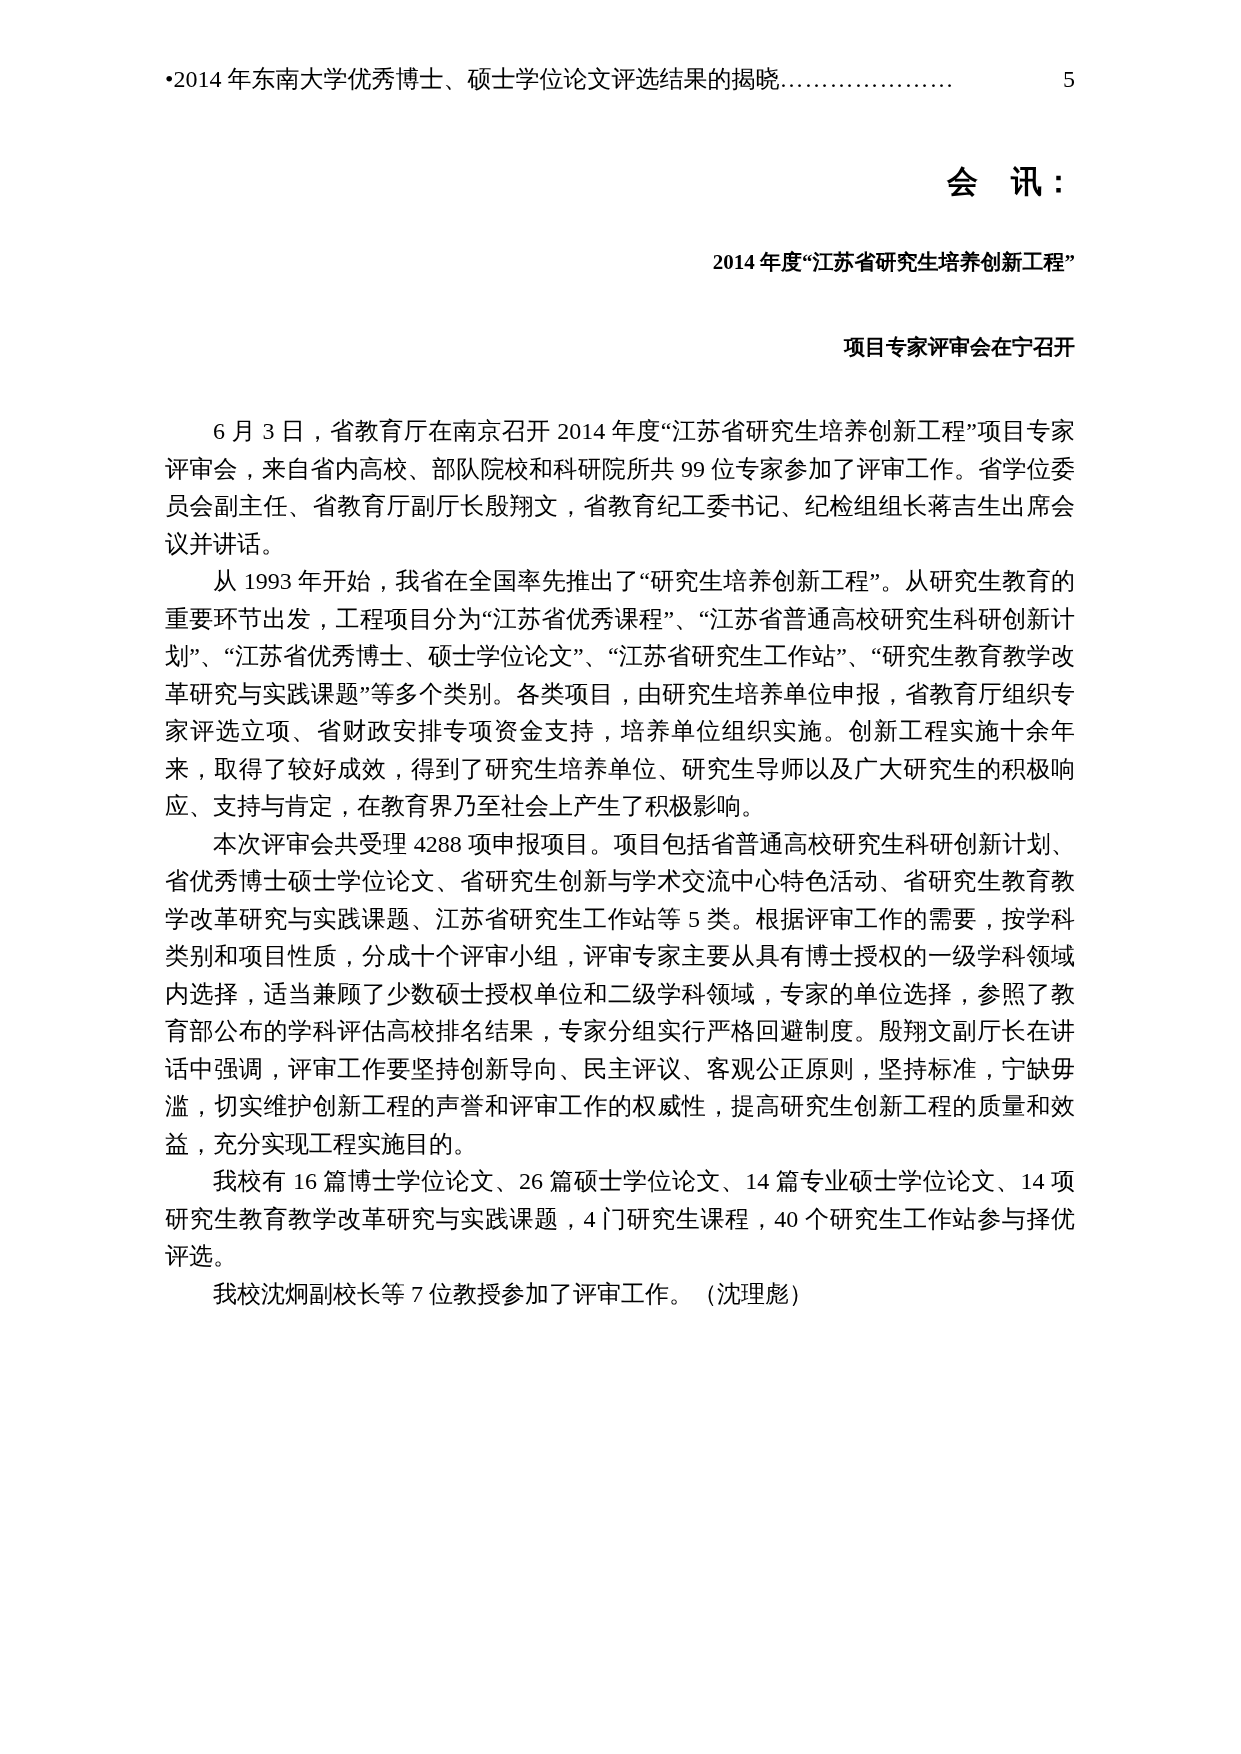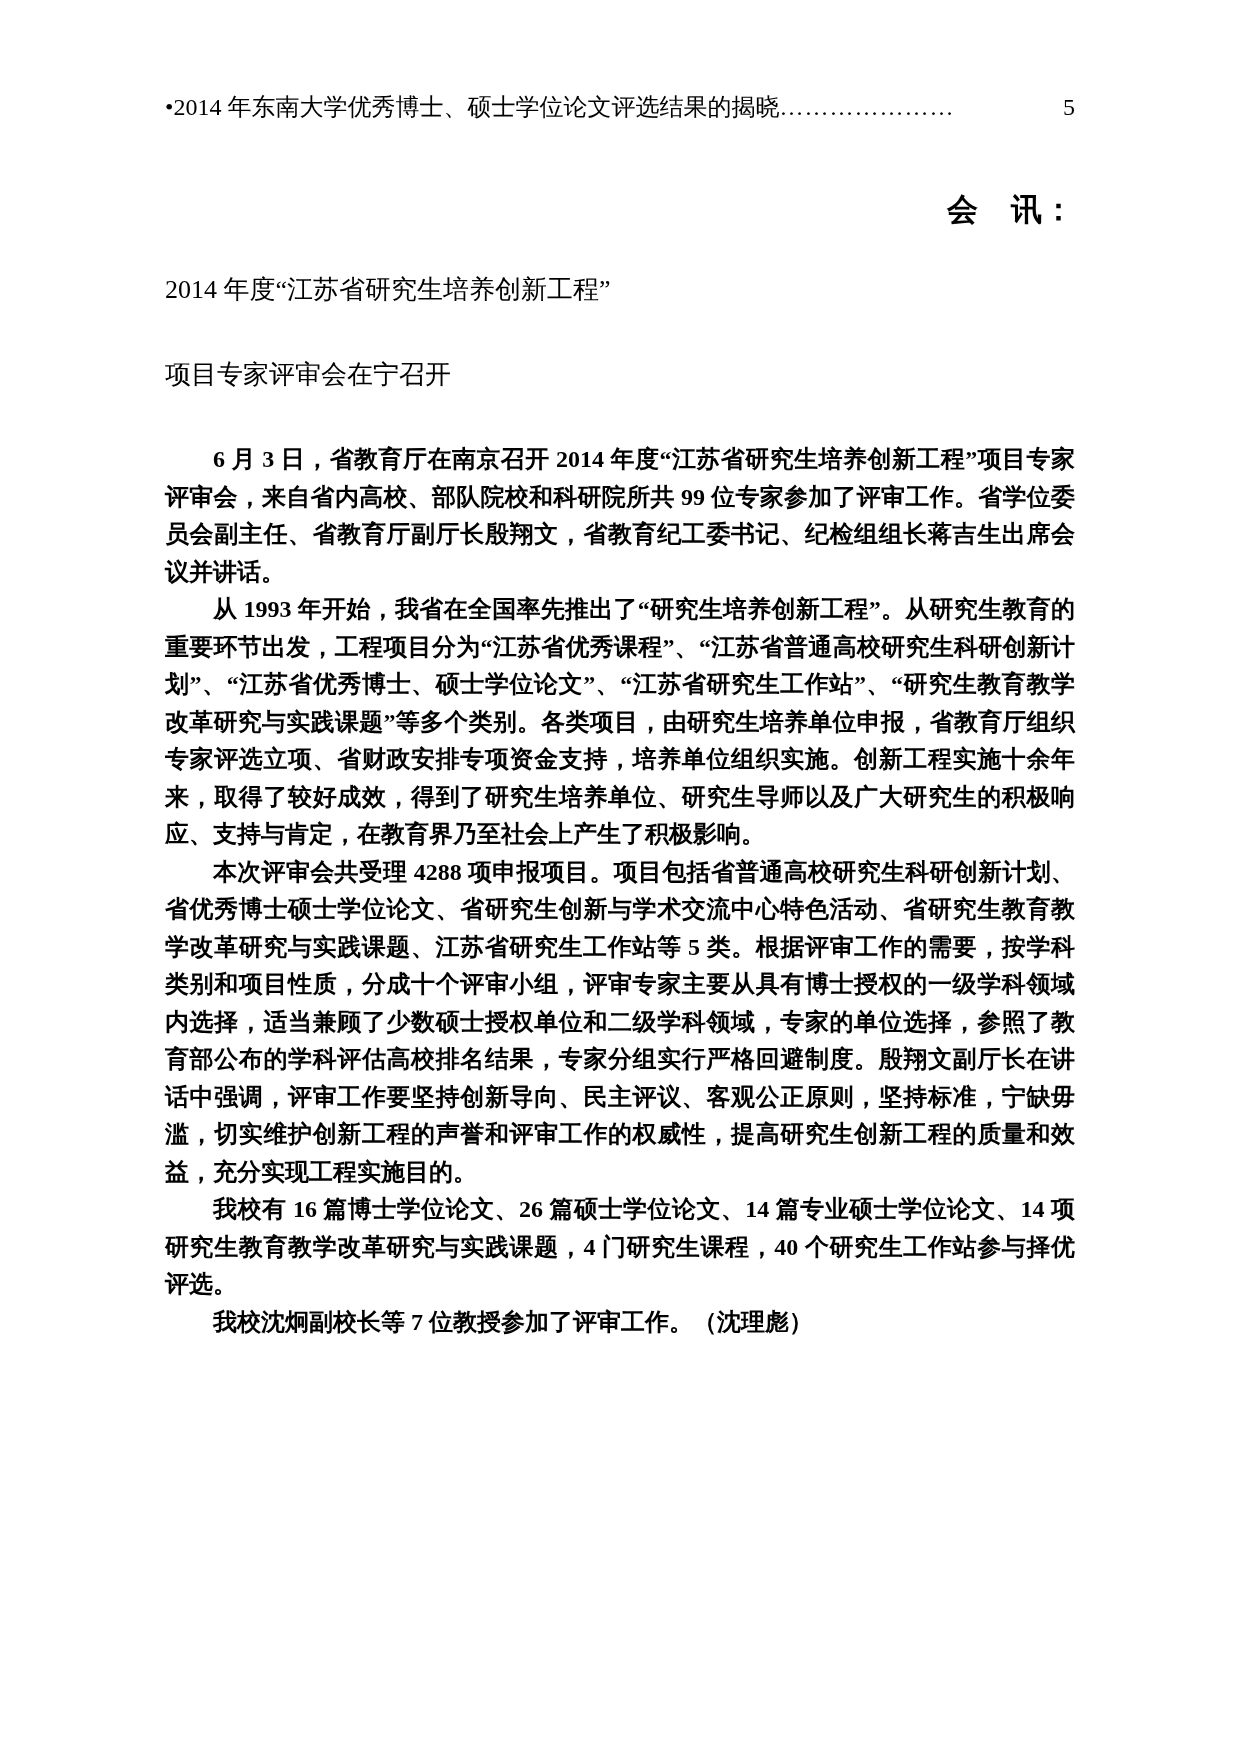--- a/index.html
+++ b/index.html
@@ -11,21 +11,21 @@
   .page {
     position: relative;
     width: 1241px;
     height: 1754px;
     background: #ffffff;
     color: #000000;
     font-family: "Liberation Serif", "DejaVu Serif", serif;
     overflow: hidden;
   }
   .content {
-    padding: 88px 166px 0 165px;
+    padding: 60px 166px 0 165px;
   }
   .toc-line {
     font-size: 24px;
     line-height: 38px;
     white-space: nowrap;
     display: flex;
     align-items: baseline;
   }
   .toc-text { flex: none; }
   .toc-dots {
@@ -38,31 +38,30 @@
   .section-heading {
     margin: 64px 0 0 0;
     font-size: 31px;
     font-weight: bold;
     line-height: 40px;
     letter-spacing: 1px;
     text-align: right;
   }
   .title-line {
     margin: 40px 0 0 0;
-    font-size: 26px;
-    font-weight: normal;
+    font-size: 21px;
+    font-weight: bold;
     line-height: 40px;
-    text-align: left;
+    text-align: right;
   }
   .title-line + .title-line {
     margin-top: 45px;
   }
   .body-block {
     margin-top: 46px;
-    font-weight: bold;
   }
   .body-para {
     margin: 0;
     font-size: 24px;
     line-height: 37.5px;
     text-align: justify;
     text-indent: 2em;
     word-break: break-all;
   }
 </style>

